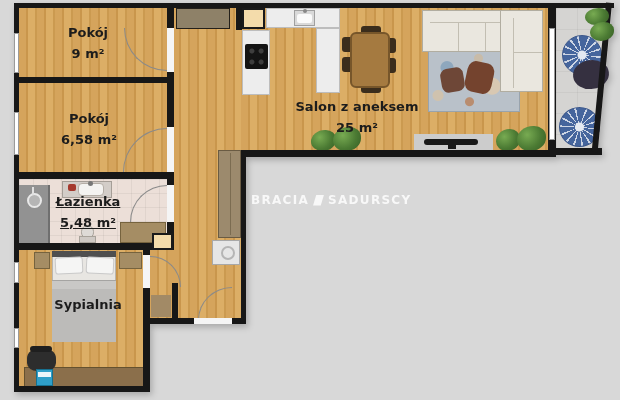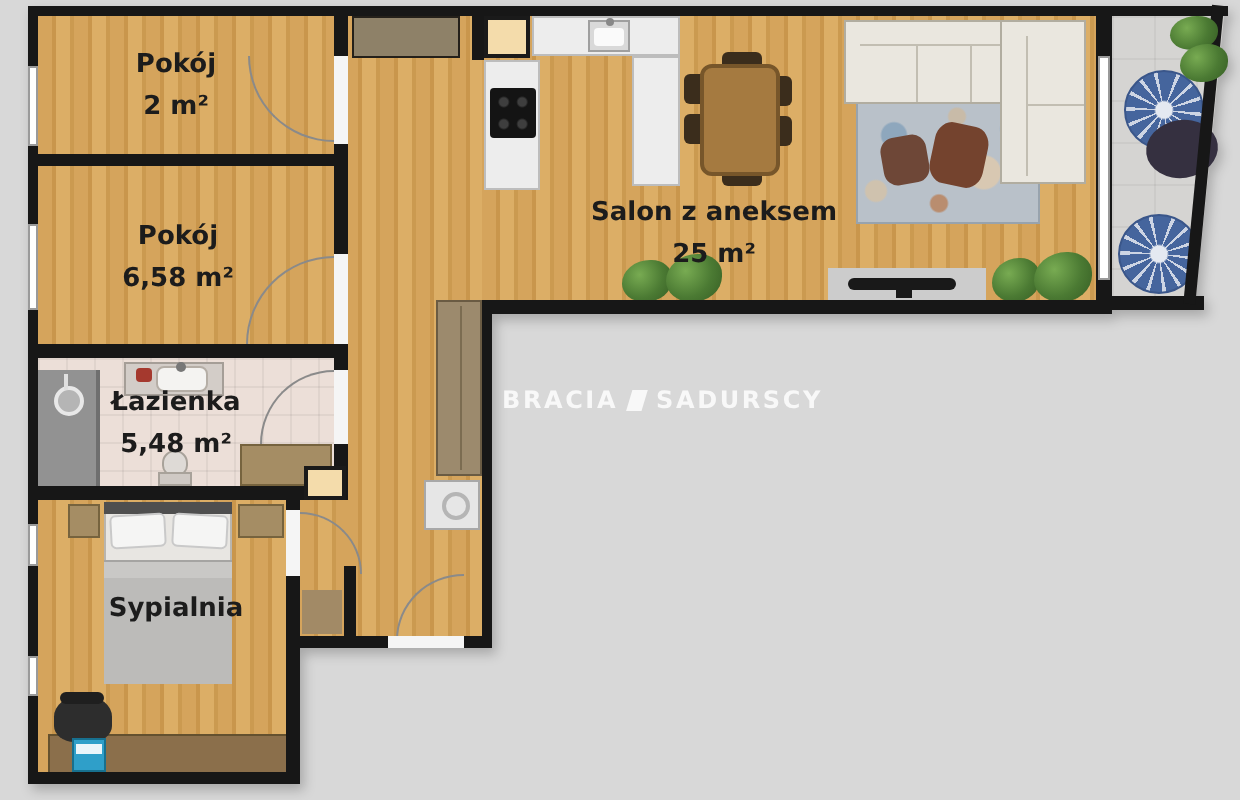--- a/index.html
+++ b/index.html
@@ -158,33 +158,33 @@
     <div class="abs gap" style="left:194px;top:318px;width:38px;height:6px;"></div>
 
     <div class="abs arc" style="left:124px;top:28px;width:43px;height:43px;border-left:1px solid #8a8a8a;border-bottom:1px solid #8a8a8a;border-bottom-left-radius:100% 100%;"></div>
     <div class="abs arc" style="left:123px;top:128px;width:44px;height:44px;border-top:1px solid #8a8a8a;border-left:1px solid #8a8a8a;border-top-left-radius:100% 100%;"></div>
     <div class="abs arc" style="left:130px;top:185px;width:37px;height:37px;border-top:1px solid #8a8a8a;border-left:1px solid #8a8a8a;border-top-left-radius:100% 100%;"></div>
     <div class="abs arc" style="left:150px;top:256px;width:31px;height:31px;border-top:1px solid #8a8a8a;border-right:1px solid #8a8a8a;border-top-right-radius:100% 100%;"></div>
     <div class="abs arc" style="left:198px;top:287px;width:34px;height:33px;border-top:1px solid #8a8a8a;border-left:1px solid #8a8a8a;border-top-left-radius:100% 100%;"></div>
 
     <div class="room-label" style="left:18px;top:22px;width:140px;">
       <div>Pokój</div>
-      <div>2 m²</div>
+      <div>9 m²</div>
     </div>
     <div class="room-label" style="left:19px;top:108px;width:140px;">
       <div>Pokój</div>
       <div>6,58 m²</div>
     </div>
     <div class="room-label" style="left:152px;top:88px;width:120px;">
     </div>
     <div class="room-label" style="left:277px;top:96px;width:160px;">
       <div>Salon z aneksem</div>
       <div>25 m²</div>
     </div>
-    <div class="room-label" style="left:18px;top:191px;width:140px;">
+    <div class="room-label" style="left:18px;top:191px;width:140px;text-decoration:underline;">
       <div>Łazienka</div>
       <div>5,48 m²</div>
     </div>
     <div class="room-label" style="left:18px;top:294px;width:140px;">
       <div>Sypialnia</div>
     </div>
   </div>
 
   <div id="watermark">
     <span>BRACIA</span>

